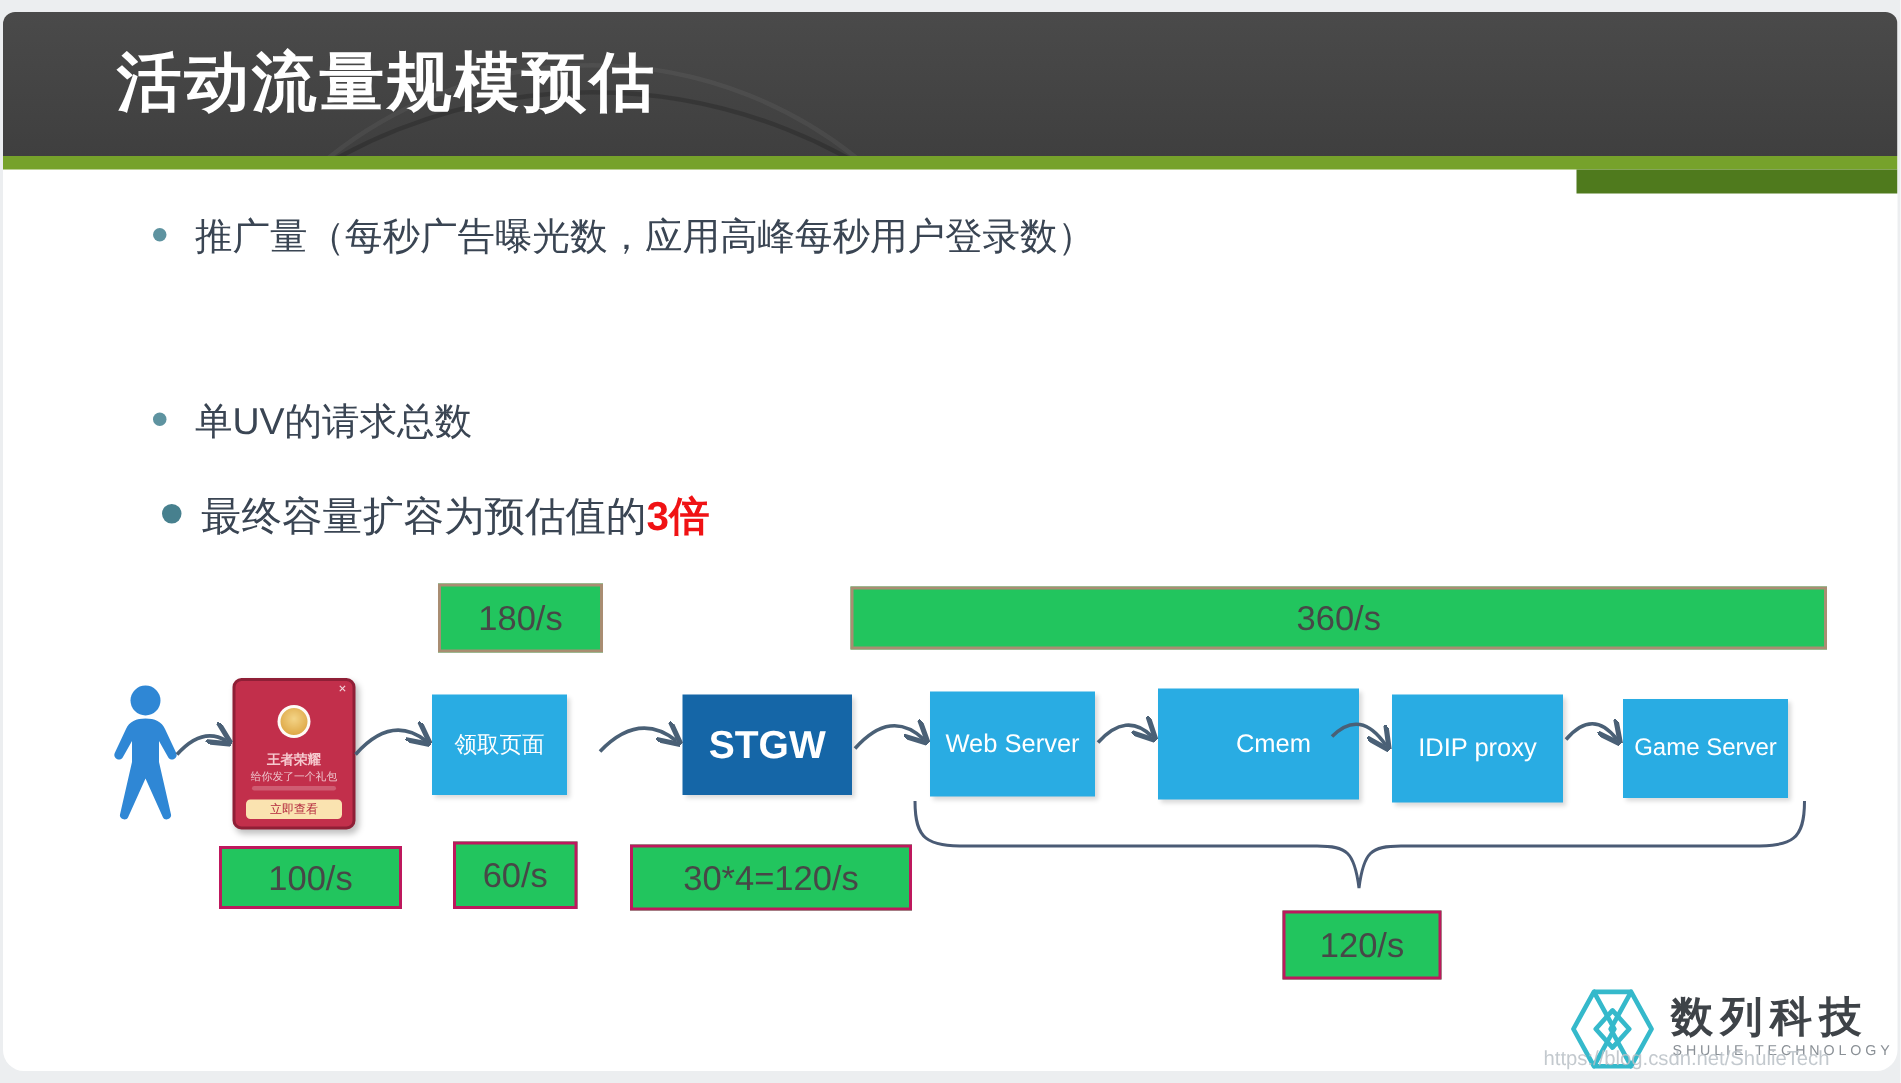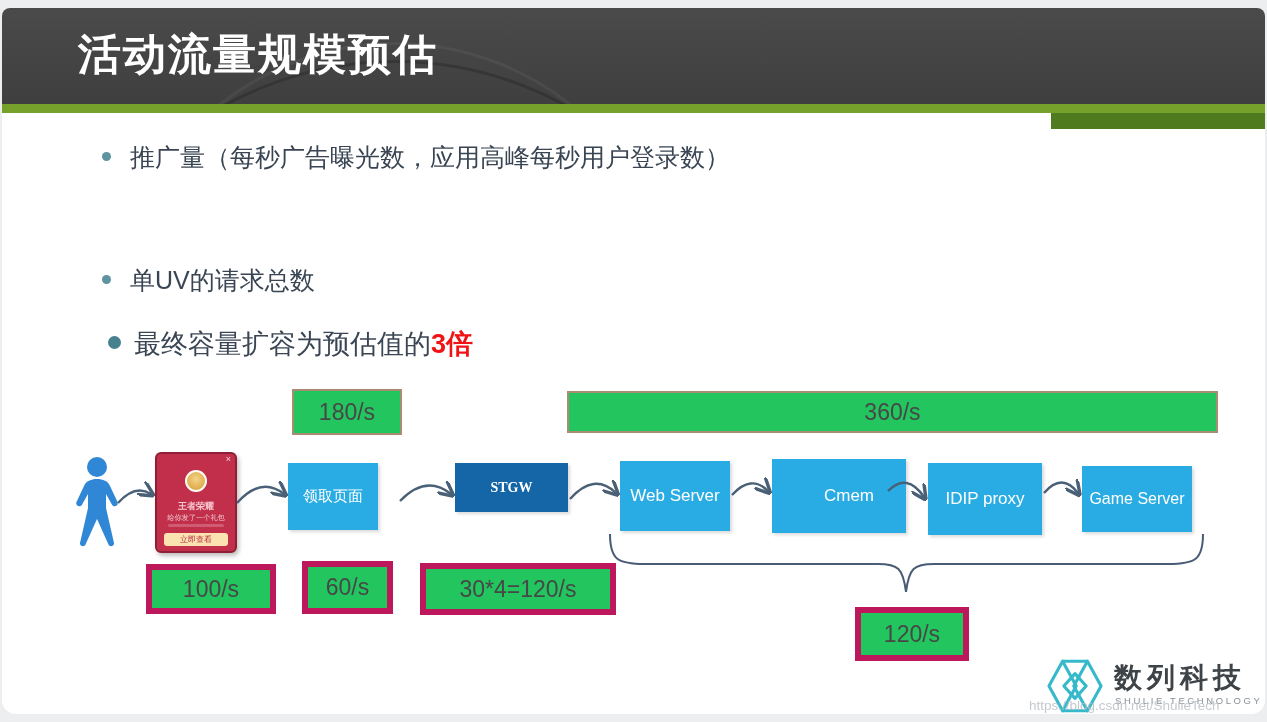--- a/index.html
+++ b/index.html
@@ -37,21 +37,21 @@
   .bullet-final{font-size:27px;}
   .bullet-final .dot{width:13px;height:13px;background:#47808e;left:-26px;top:10px;}
   .hl-red{color:#f01214;font-weight:bold;}
 
   
   .rate-box{
     position:absolute;background:#22c55e;display:flex;align-items:center;justify-content:center;
     color:#474747;font-size:23px;
   }
   .rate-top{border:2px solid #a98d72;}
-  .rate-bottom{border:6px solid #be185d;}
+  .rate-bottom{border:2px solid #be185d;}
   .node{
     position:absolute;display:flex;align-items:center;justify-content:center;
     color:#ffffff;box-shadow:2px 2px 3px rgba(0,0,0,0.15);
   }
   .node-light{background:#29ace3;}
   .node-dark{background:#1566a7;font-weight:bold;}
 
   
   .card{
     position:absolute;left:153px;top:444px;width:78px;height:97px;
@@ -133,21 +133,21 @@
     <div class="card-badge"></div>
     <div class="card-title">王者荣耀</div>
     <div class="card-sub">给你发了一个礼包</div>
     <div class="card-fineprint"></div>
     <div class="card-btn">立即查看</div>
   </div>
 
   <div class="node node-light" style="left:286px;top:455px;width:90px;height:67px;font-size:15px;">
     <span>领取页面</span>
   </div>
-  <div class="node node-dark" style="left:453px;top:455px;width:113px;height:49px;font-size:14px;font-family:Liberation Serif, serif;">
+  <div class="node node-dark" style="left:453px;top:455px;width:113px;height:67px;font-size:26px;">
     <span>STGW</span>
   </div>
   <div class="node node-light" style="left:618px;top:453px;width:110px;height:70px;font-size:17px;">
     <span>Web Server</span>
   </div>
   <div class="node node-light" style="left:770px;top:451px;width:114px;height:74px;font-size:17px;padding-left:20px;">
     <span>Cmem</span>
   </div>
   <div class="node node-light" style="left:926px;top:455px;width:114px;height:72px;font-size:17px;">
     <span>IDIP proxy</span>

